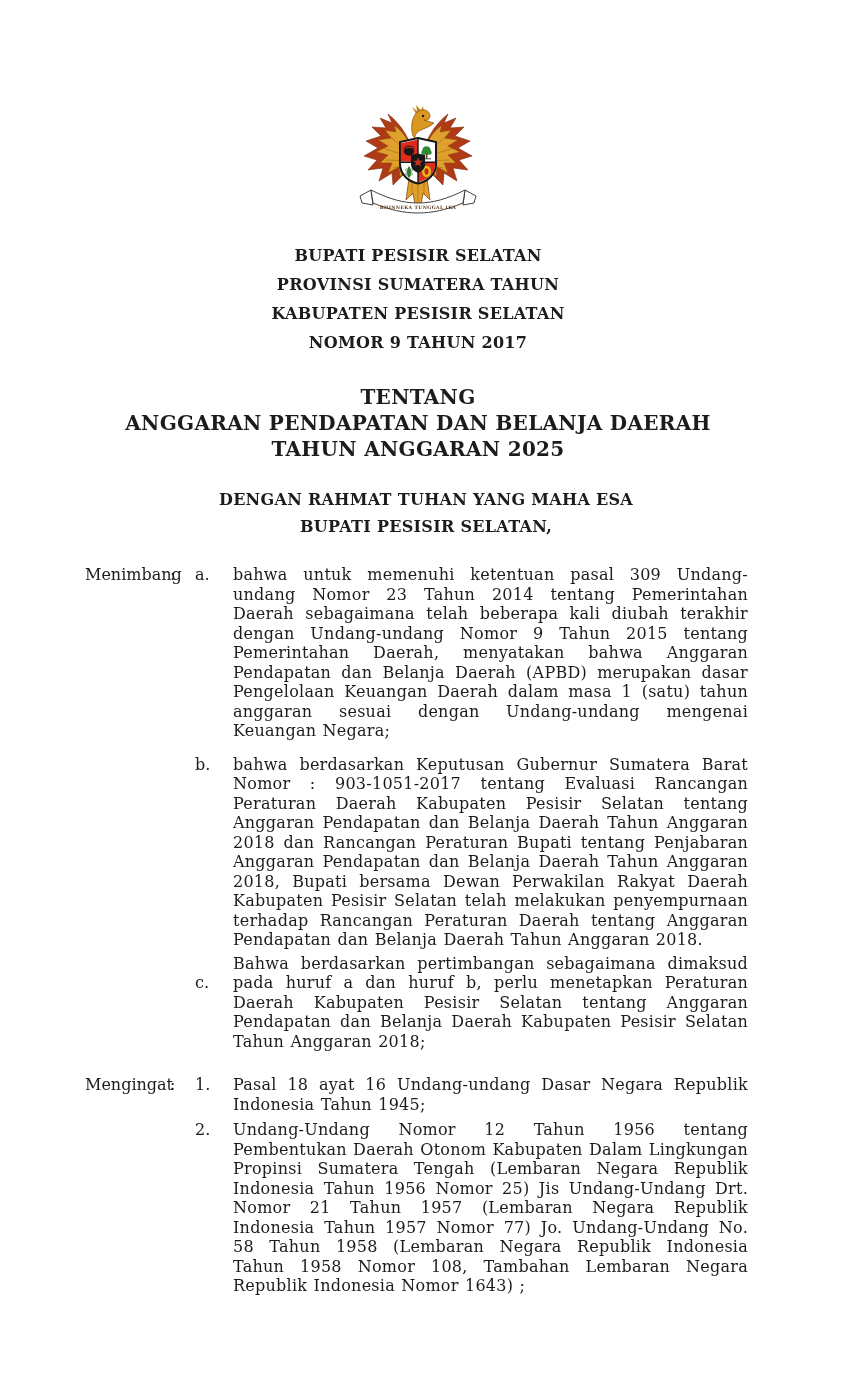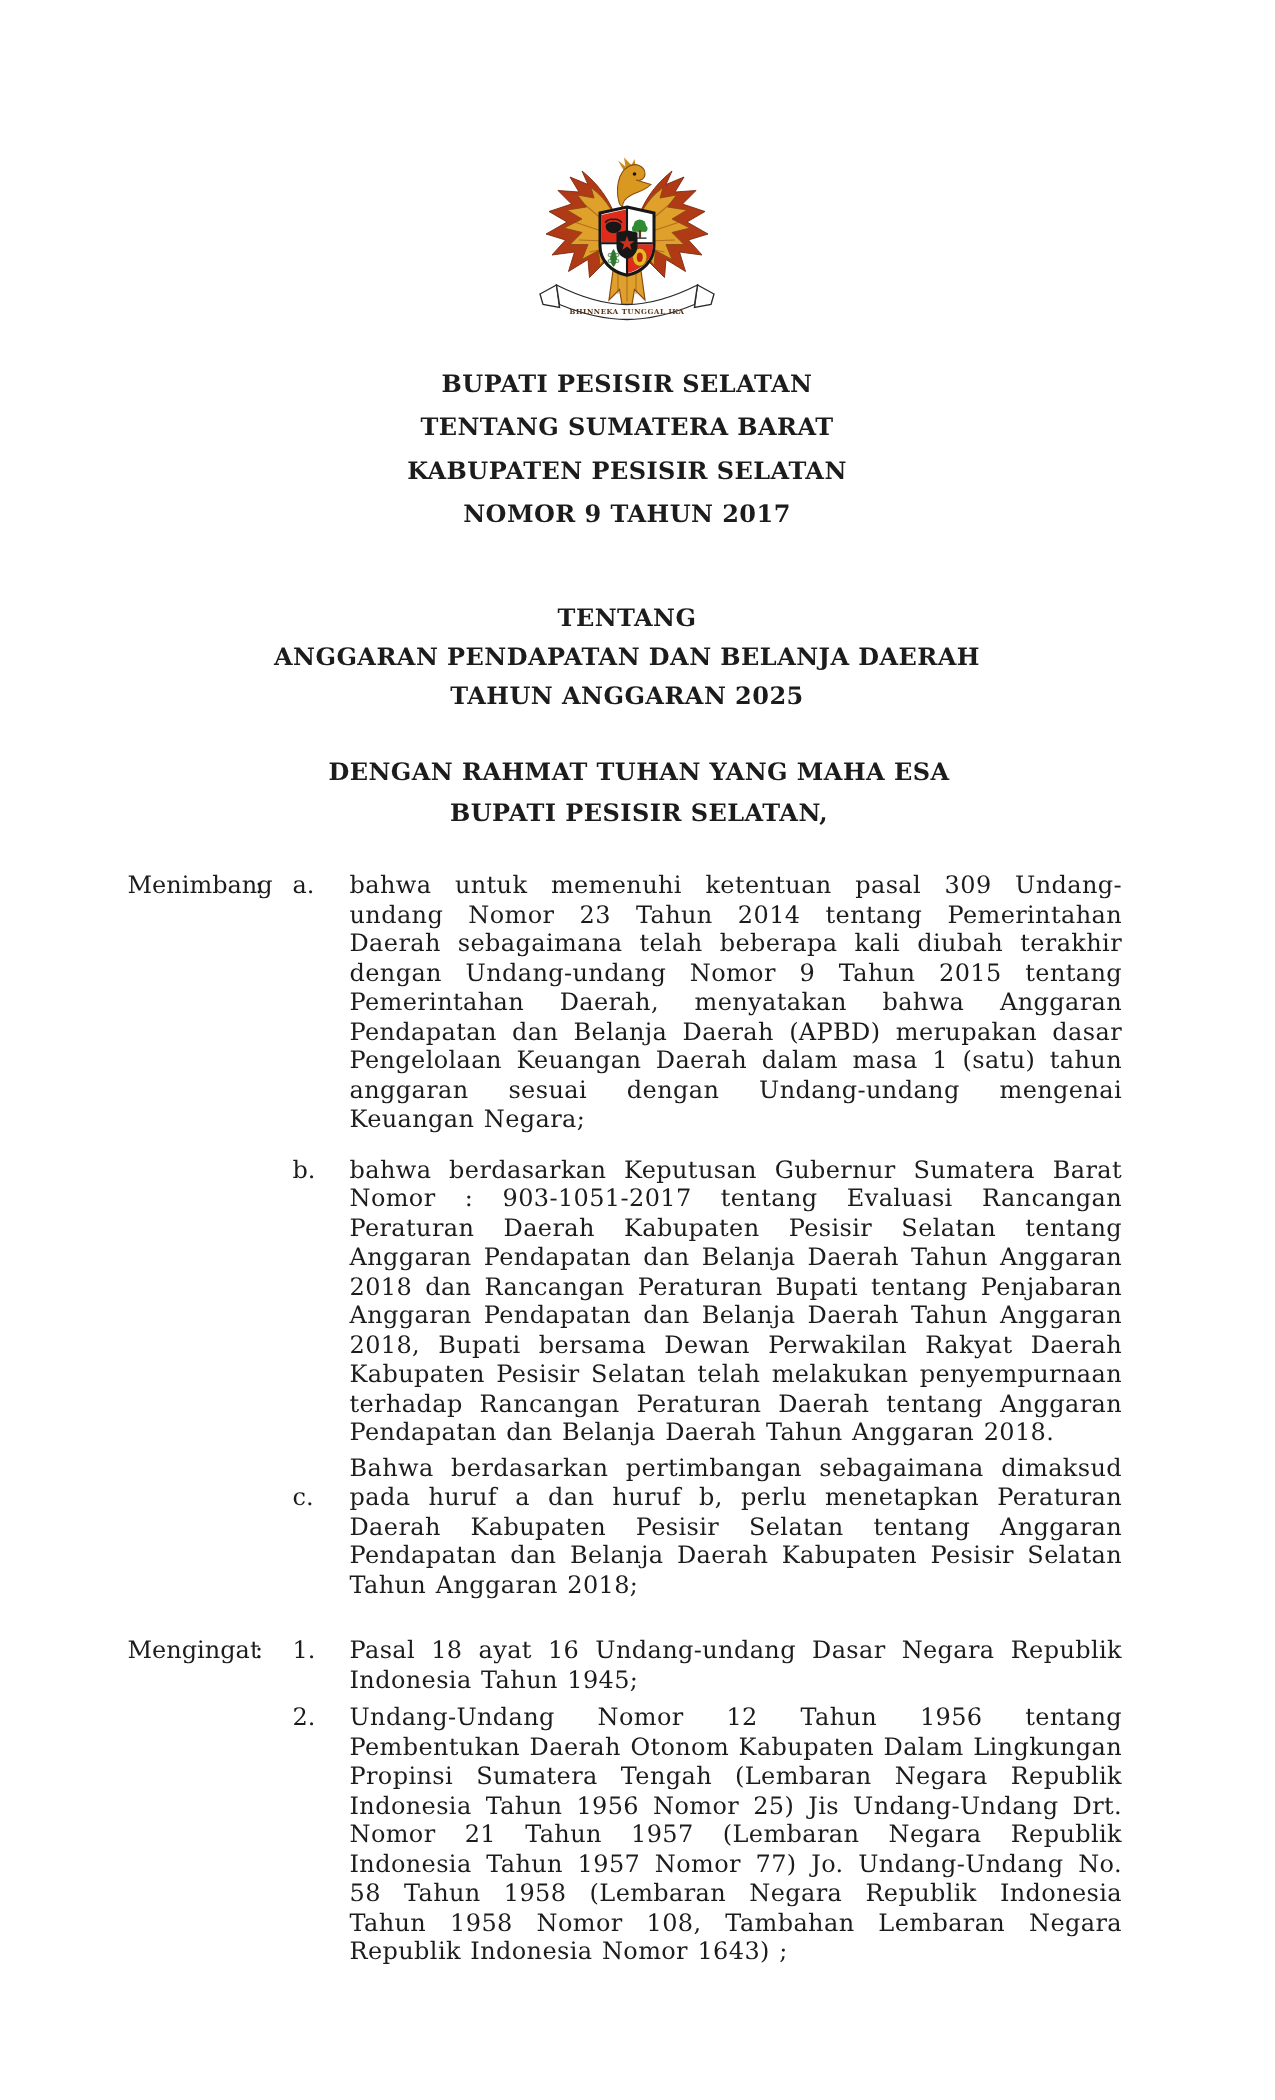--- a/index.html
+++ b/index.html
@@ -12,21 +12,21 @@
     font-family:"DejaVu Serif","Liberation Serif",serif;
     color:#1c1c1c;
   }
   .emblem {
     position:absolute; top:104px; left:50%; margin-left:-61px;
     width:122px; height:116px;
   }
   .doc { position:absolute; top:241px; left:0; right:0; }
   .center-block { text-align:center; font-weight:bold; }
   .title-block   { font-size:16px; line-height:29px; letter-spacing:0.3px; }
-  .subject-block { font-size:16px; line-height:26px; letter-spacing:0.3px; margin-top:42px; }
+  .subject-block { font-size:20px; line-height:26px; letter-spacing:0.3px; margin-top:27px; }
   .preamble-block{ font-size:16px; line-height:27px; letter-spacing:0.3px; margin-top:24px;padding-left:16px; }
   .sections { margin-top:25px; font-size:16px; }
   .section { margin-bottom:24px; }
   .item {
     display:grid;
     grid-template-columns:85px 25px 38px auto;
     padding-left:85px; padding-right:88px;
     line-height:19.5px;
   }
   .item .label { font-size:16px; }
@@ -139,21 +139,21 @@
           C57,67.5 54,64.5 54,60 L54,51 Z"></path>
         <path fill="#C8321E" d="M61,53.2 L62.2,56.8 L66,56.8 L63,59 L64.1,62.6 L61,60.4 L57.9,62.6 L59,59 L56,56.8 L59.8,56.8 Z"></path>
       </g>
     </svg>
   </div>
 
   <div class="doc">
 
     <div class="center-block title-block">
       <div>BUPATI PESISIR SELATAN</div>
-      <div>TENTANG SUMATERA BARAT</div>
+      <div>PROVINSI SUMATERA TAHUN</div>
       <div>KABUPATEN PESISIR SELATAN</div>
       <div>NOMOR 9 TAHUN 2017</div>
     </div>
 
     <div class="center-block subject-block">
       <div>TENTANG</div>
       <div>ANGGARAN PENDAPATAN DAN BELANJA DAERAH</div>
       <div>TAHUN ANGGARAN 2025</div>
     </div>
 

